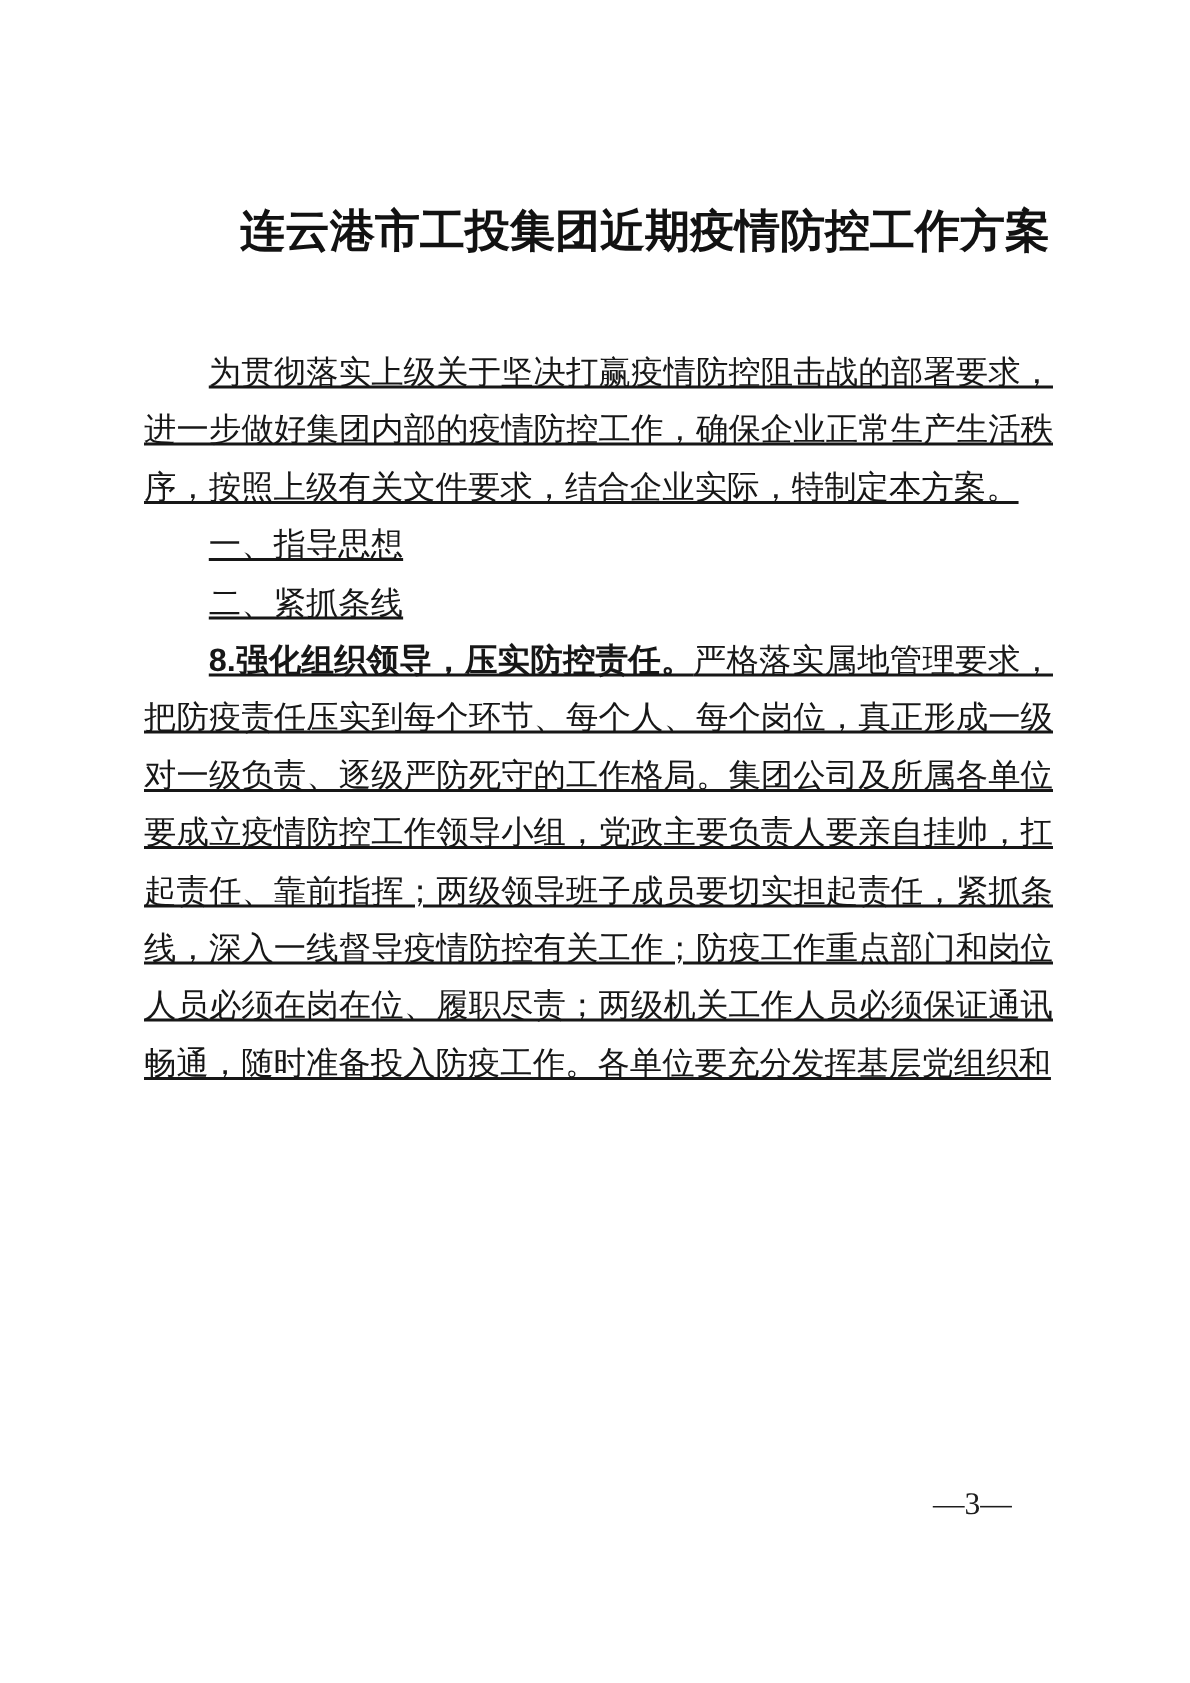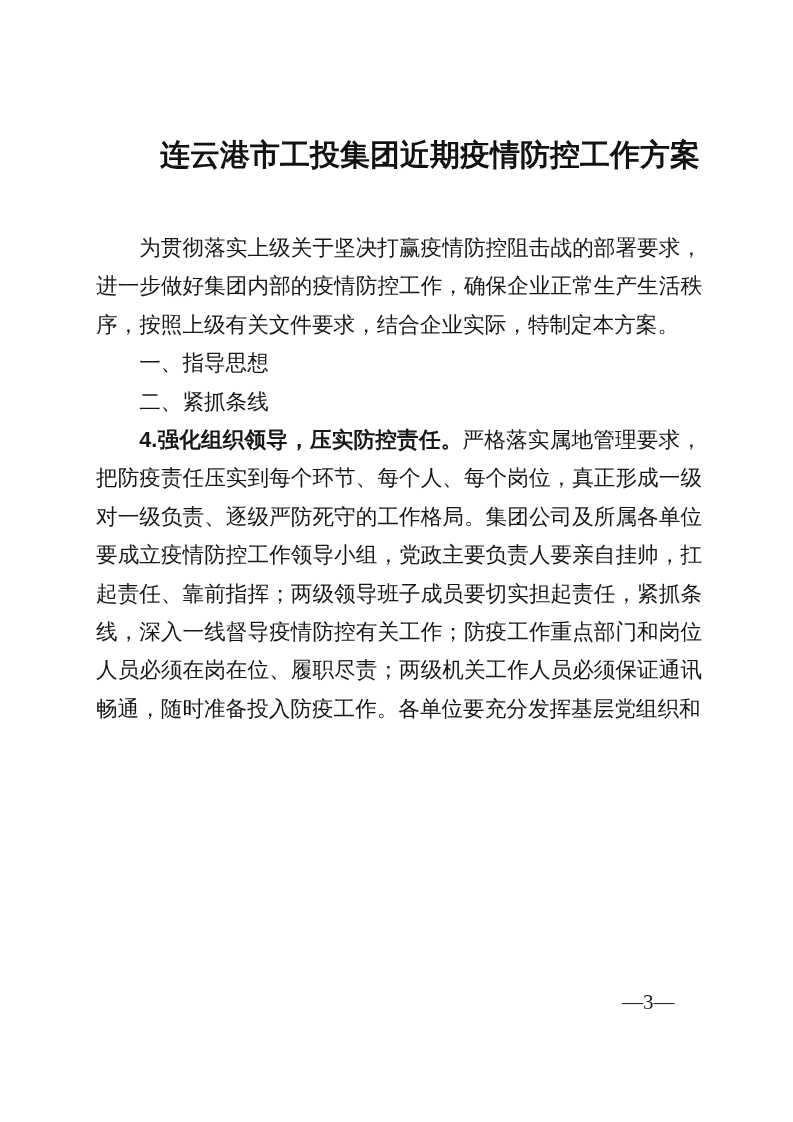--- a/index.html
+++ b/index.html
@@ -38,20 +38,21 @@
     width: 606px;
     font-size: 21.6px;
     line-height: 38.4px;
     text-align: justify;
     color: #171717;
   }
   .doc-body p {
     margin: 0;
     padding: 0;
     text-indent: 2em;
+    text-decoration: underline;
   }
   .section-heading {
     font-weight: normal;
   }
   .lead-bold {
     font-weight: bold;
   }
   .page-number {
     position: absolute;
     top: 990px;
@@ -72,19 +73,19 @@
 
   <div class="doc-body">
 
     <p>为贯彻落实上级关于坚决打赢疫情防控阻击战的部署要求，进一步做好集团内部的疫情防控工作，确保企业正常生产生活秩序，按照上级有关文件要求，结合企业实际，特制定本方案。</p>
 
     <p class="section-heading">一、指导思想</p>
 
 
     <p class="section-heading">二、紧抓条线</p>
 
-    <p><span class="lead-bold">4.强化组织领导，压实防控责任。</span><span>严格落实属地管理要求，把防疫责任压实到每个环节、每个人、每个岗位，真正形成一级对一级负责、逐级严防死守的工作格局。集团公司及所属各单位要成立疫情防控工作领导小组，党政主要负责人要亲自挂帅，扛起责任、靠前指挥；两级领导班子成员要切实担起责任，紧抓条线，深入一线督导疫情防控有关工作；防疫工作重点部门和岗位人员必须在岗在位、履职尽责；两级机关工作人员必须保证通讯畅通，随时准备投入防疫工作。各单位要充分发挥基层党组织和</span></p>
+    <p><span class="lead-bold">8.强化组织领导，压实防控责任。</span><span>严格落实属地管理要求，把防疫责任压实到每个环节、每个人、每个岗位，真正形成一级对一级负责、逐级严防死守的工作格局。集团公司及所属各单位要成立疫情防控工作领导小组，党政主要负责人要亲自挂帅，扛起责任、靠前指挥；两级领导班子成员要切实担起责任，紧抓条线，深入一线督导疫情防控有关工作；防疫工作重点部门和岗位人员必须在岗在位、履职尽责；两级机关工作人员必须保证通讯畅通，随时准备投入防疫工作。各单位要充分发挥基层党组织和</span></p>
 
   </div>
 
   <div class="page-number">—3—</div>
 
 </div>
 
 </body></html>

